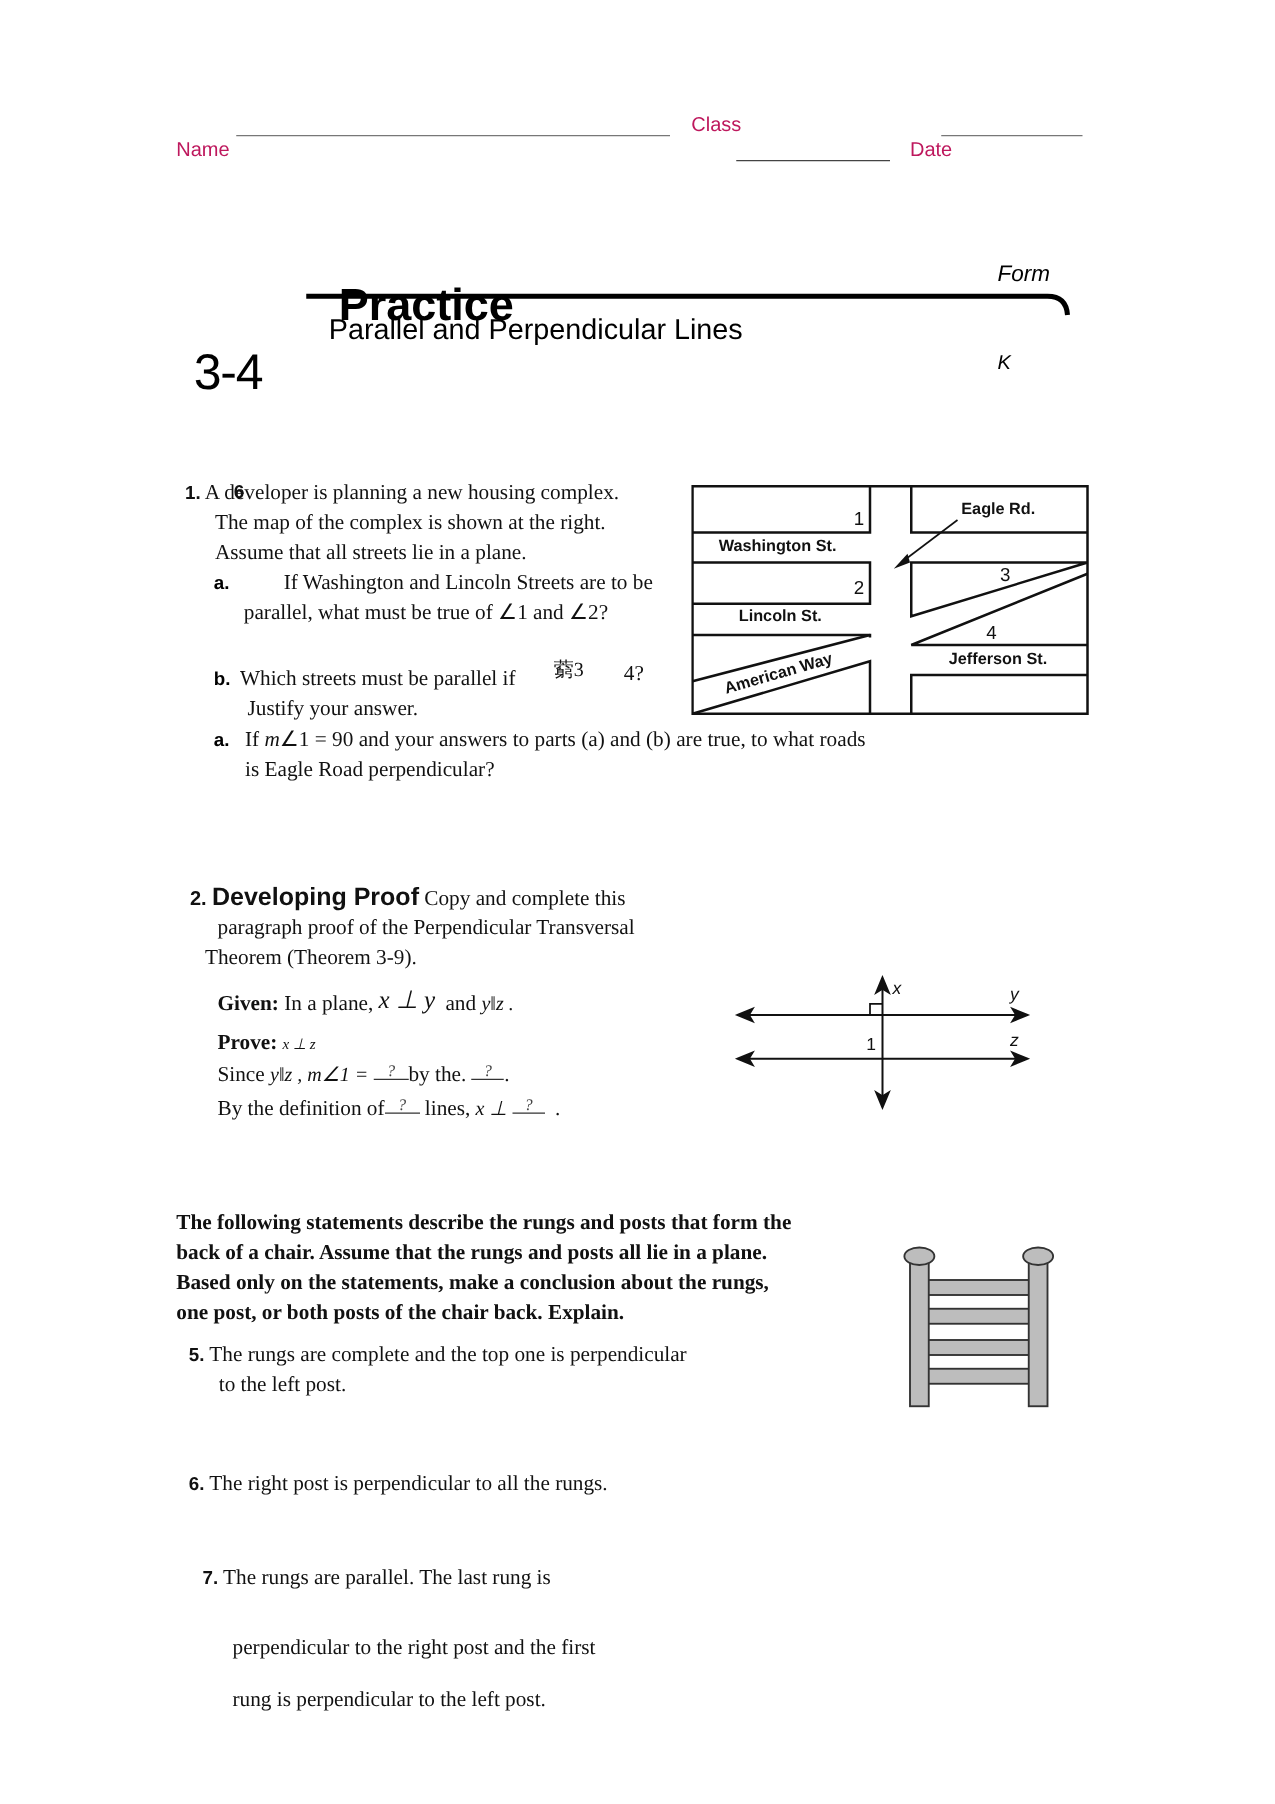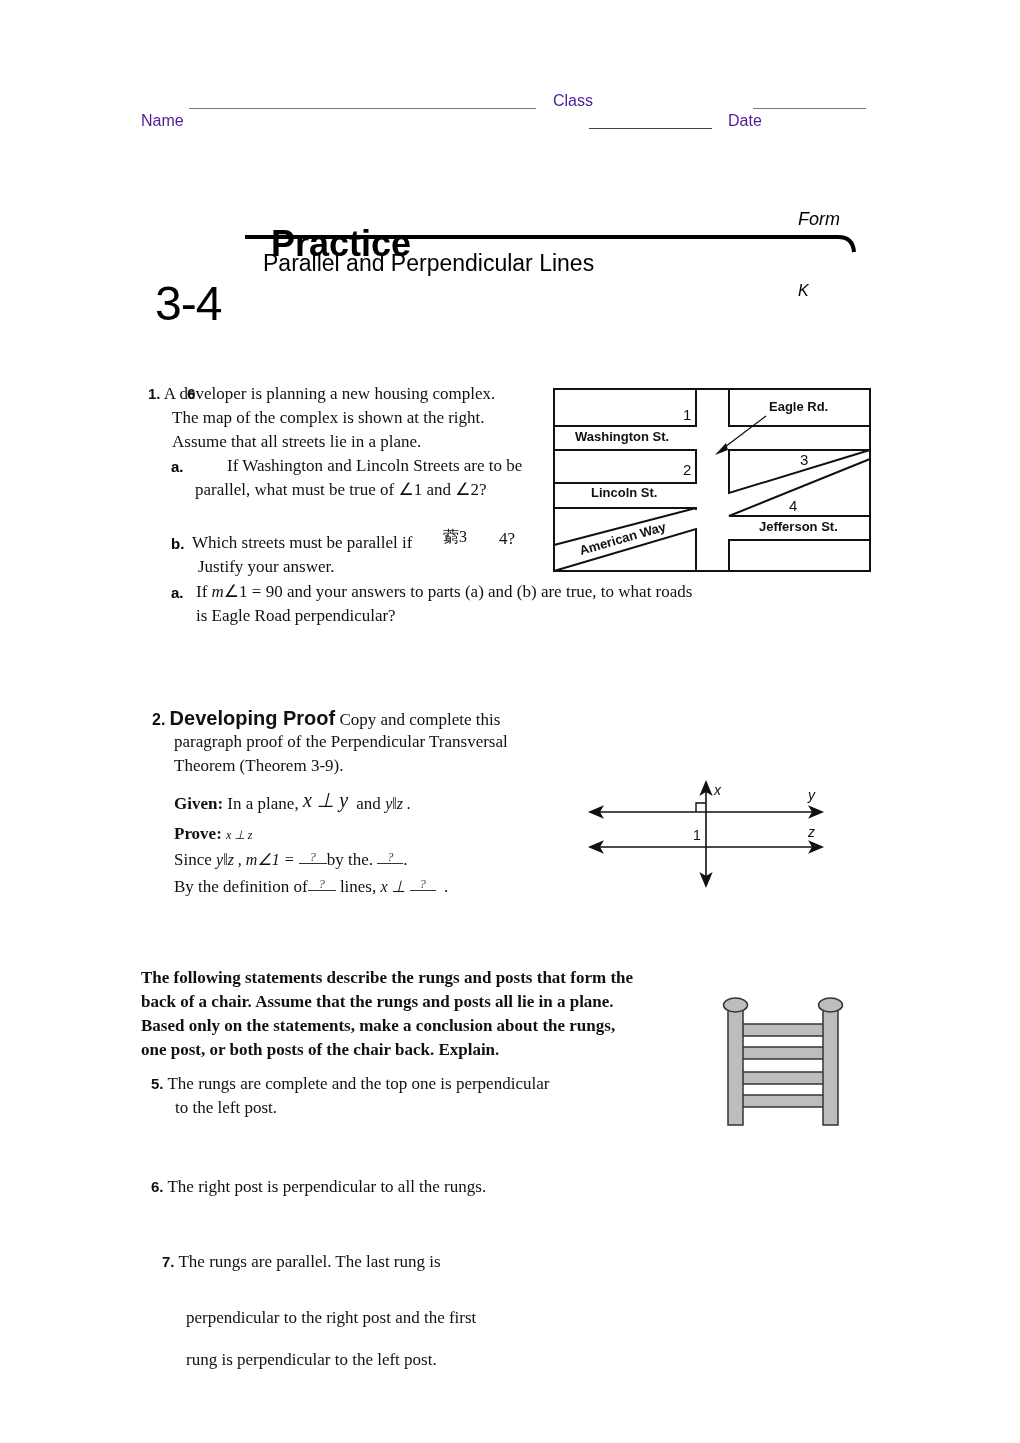--- a/index.html
+++ b/index.html
@@ -1,19 +1,19 @@
 <!DOCTYPE html>
 <html><head>
 <meta charset="utf-8">
 <style>
   html, body { margin:0; padding:0; background:#ffffff; }
   body { width:1020px; height:1443px; position:relative; overflow:hidden; color:#000; }
   .abs { position:absolute; white-space:nowrap; }
   .sans { font-family:"Liberation Sans", sans-serif; }
-  .hdr { font-size:16px; color:#4c1d95; }
+  .hdr { font-size:16px; color:#be185d; }
   .rule { position:absolute; height:0; border-top:1.5px solid #777; }
   .q { font-family:"Liberation Serif", serif; font-size:17px; line-height:24px; color:#111; }
   .num { font-family:"Liberation Sans", sans-serif; font-weight:bold; font-size:15px; }
   .i { font-style:italic; }
   .b { font-weight:bold; }
   .blank { display:inline-block; border-bottom:1px solid #333; text-align:center; font-size:13px; line-height:13px; vertical-align:4px; color:#444; font-style:italic; }
   svg text { font-family:"Liberation Sans", sans-serif; }
 </style>
 </head>
 <body>
@@ -24,21 +24,21 @@
 <div class="abs sans hdr" style="left:141px;top:112px;">Name</div>
 <div class="rule" style="left:589px;top:128px;width:123px;border-top-color:#444;"></div>
 <div class="abs sans hdr" style="left:728px;top:112px;">Date</div>
 
 <div class="abs sans b" style="left:271px;top:199px;font-size:36px;margin-top:24px;">Practice</div>
 <div class="abs sans i" style="left:798px;top:209px;font-size:18px;">Form</div>
 <svg class="abs" style="left:240px;top:232px;" width="620" height="24">
   <path d="M5 5 L598 5 Q613 5 614 20" fill="none" stroke="#000" stroke-width="4"></path>
 </svg>
 <div class="abs sans" style="left:263px;top:250px;font-size:23px;">Parallel and Perpendicular Lines</div>
-<div class="abs sans" style="left:155px;top:276px;font-size:48px;letter-spacing:-1px;">3-4</div>
+<div class="abs sans" style="left:155px;top:276px;font-size:40px;letter-spacing:-1px;">3-4</div>
 <div class="abs sans i" style="left:798px;top:282px;font-size:16px;">K</div>
 
 <div class="abs q" style="left:148px;top:382px;">
   <span class="num">1.</span>
   <span>A d</span><span style="position:relative;"><span>e</span><span style="position:absolute;left:-1px;top:-2px;font-family:'Liberation Sans',sans-serif;font-weight:bold;font-size:15px;">6</span></span><span>veloper is planning a new housing complex.</span>
 </div>
 <div class="abs q" style="left:172px;top:406px;">The map of the complex is shown at the right.</div>
 <div class="abs q" style="left:172px;top:430px;">Assume that all streets lie in a plane.</div>
 <div class="abs num" style="left:171px;top:458px;">a.</div>
 <div class="abs q" style="left:227px;top:454px;">If Washington and Lincoln Streets are to be</div>
@@ -88,21 +88,21 @@
     <text x="236" y="123">4</text>
   </g>
 </svg>
 
 <div class="abs q" style="left:152px;top:706px;">
   <span class="num" style="font-size:16px;">2.</span>
   <span class="sans b" style="font-size:20px;">Developing Proof</span>
   <span>Copy and complete this</span>
 </div>
 <div class="abs q" style="left:174px;top:730px;">paragraph proof of the Perpendicular Transversal</div>
-<div class="abs q" style="left:174px;top:754px;">Theorem (Theorem 3-9).</div>
+<div class="abs q" style="left:164px;top:754px;">Theorem (Theorem 3-9).</div>
 
 <div class="abs q" style="left:174px;top:788px;">
   <span class="b">Given:</span>
   <span>In a plane,</span>
   <span class="i" style="font-size:20px;vertical-align:2px;">x ⊥ y</span>
   <span style="margin-left:4px;">and</span>
   <span class="i" style="font-size:16px;">y‖z .</span>
 </div>
 <div class="abs q" style="left:174px;top:822px;">
   <span class="b">Prove:</span>

